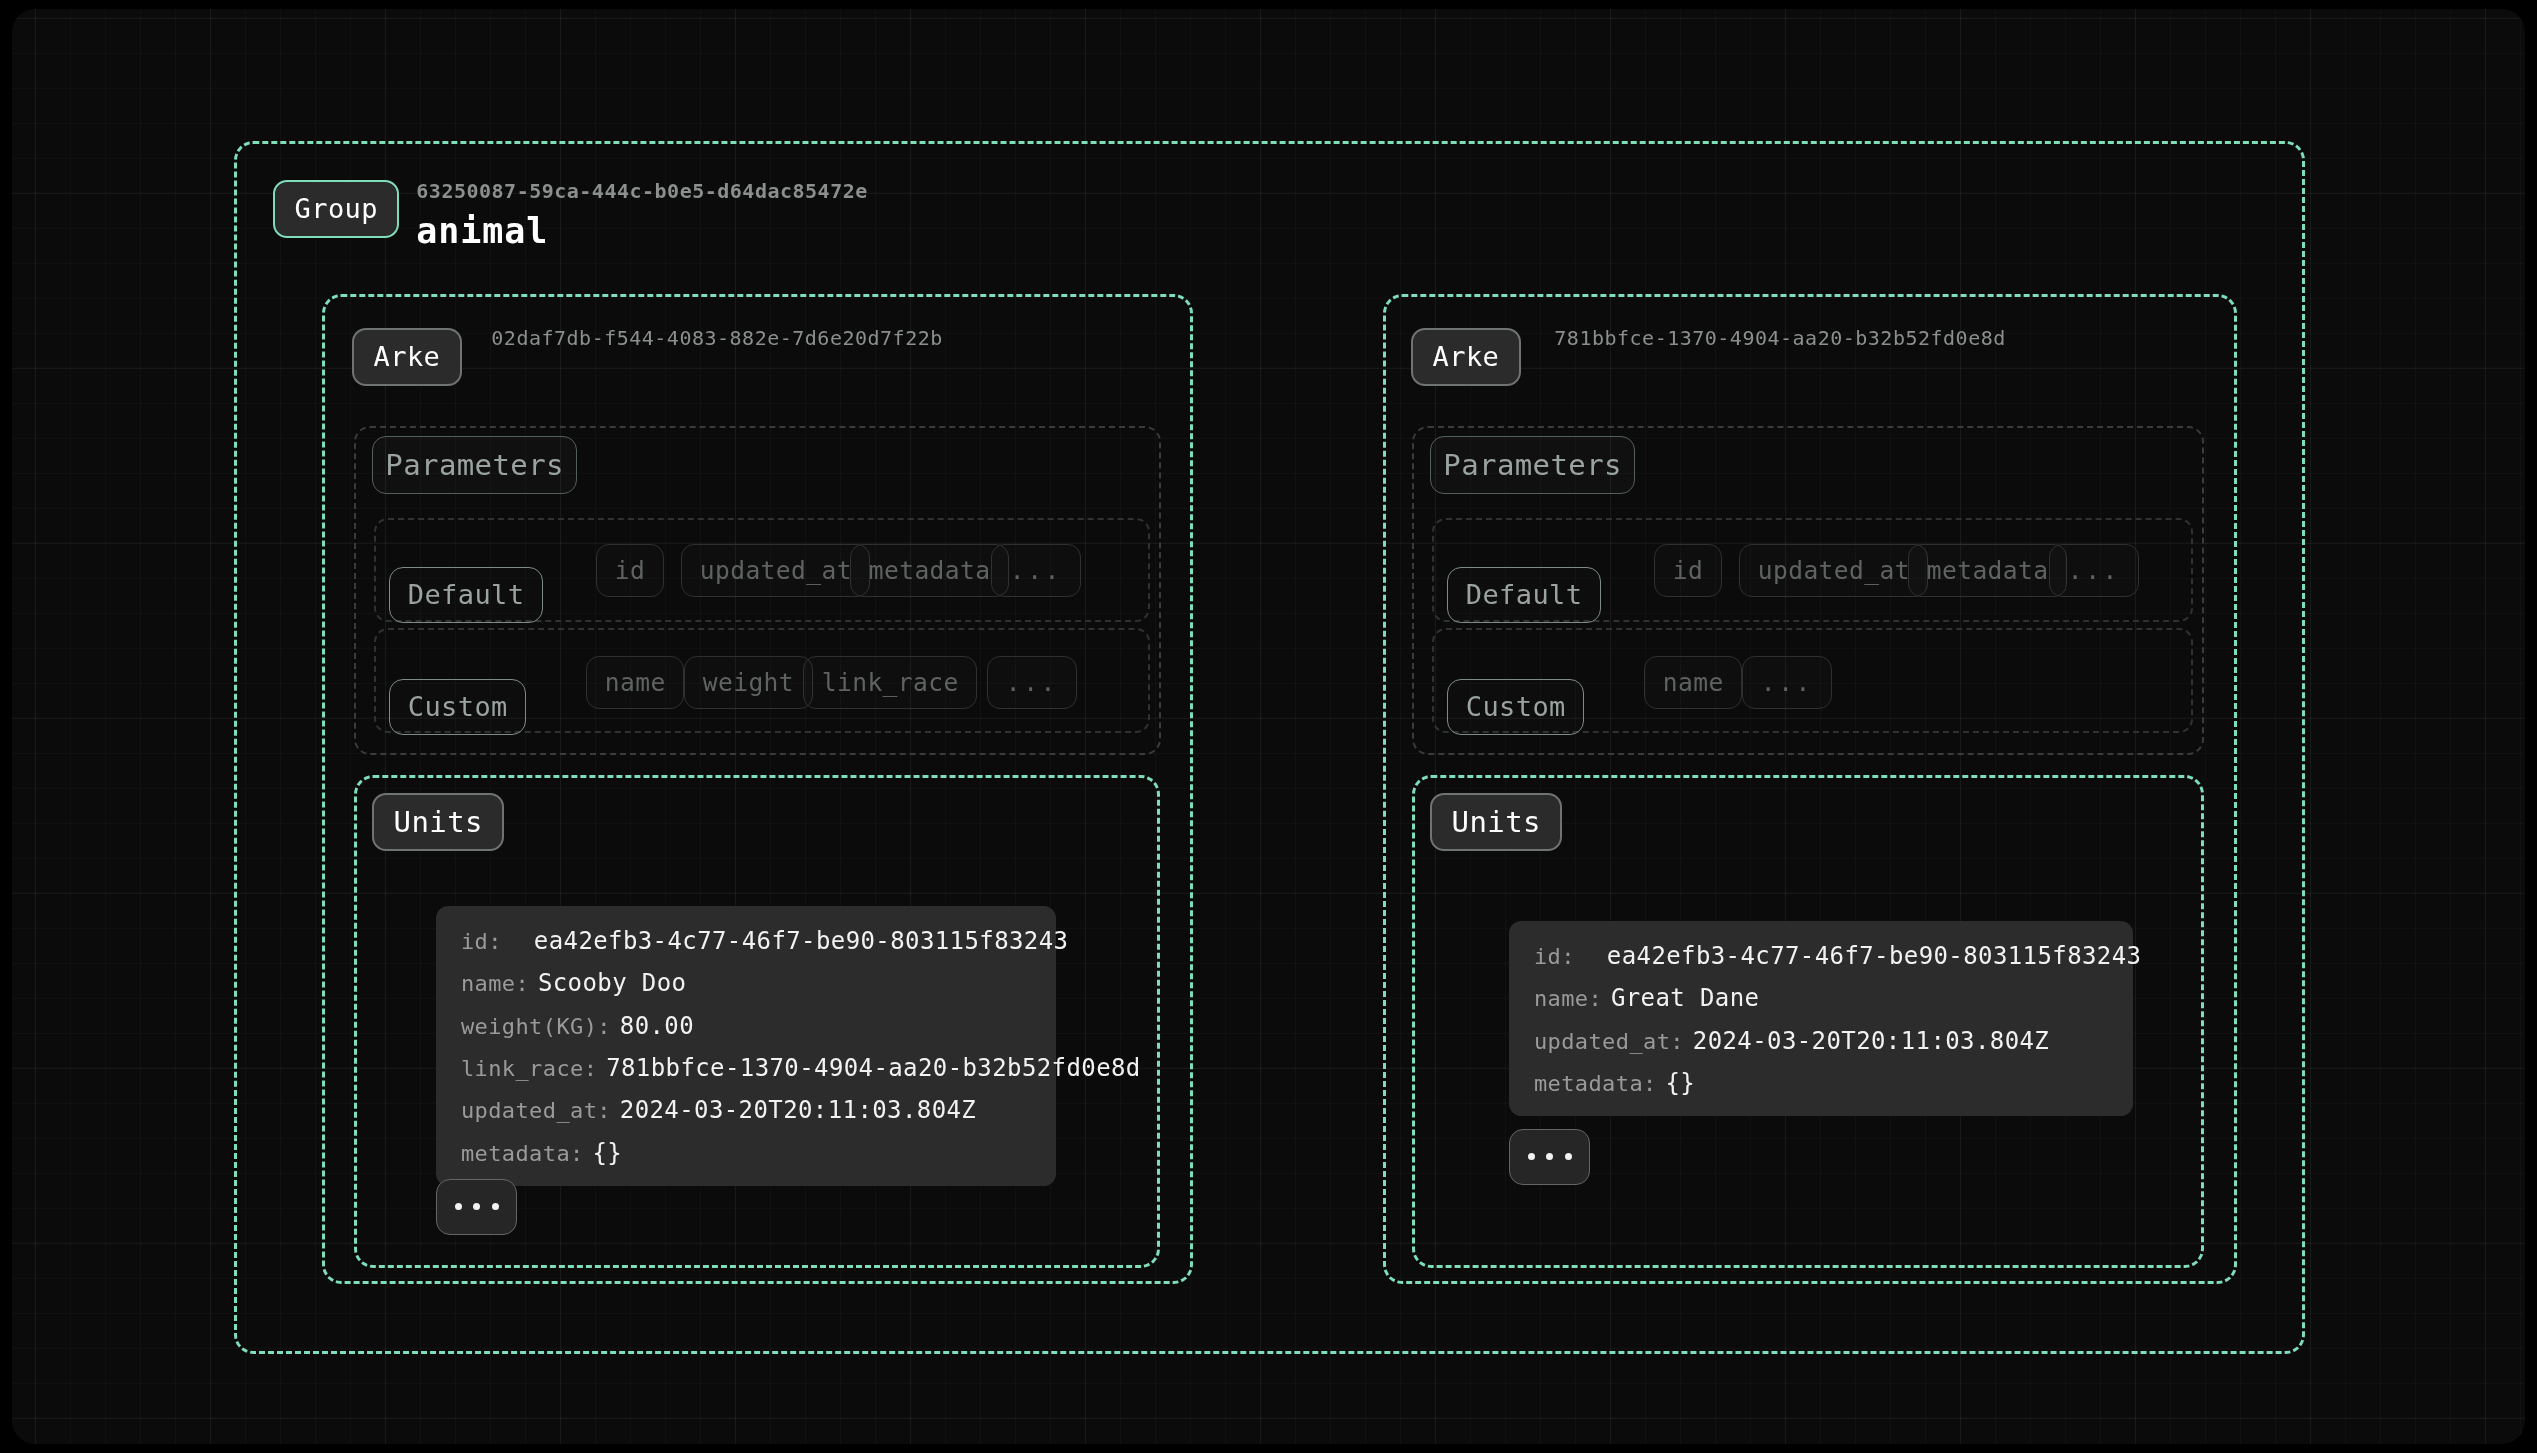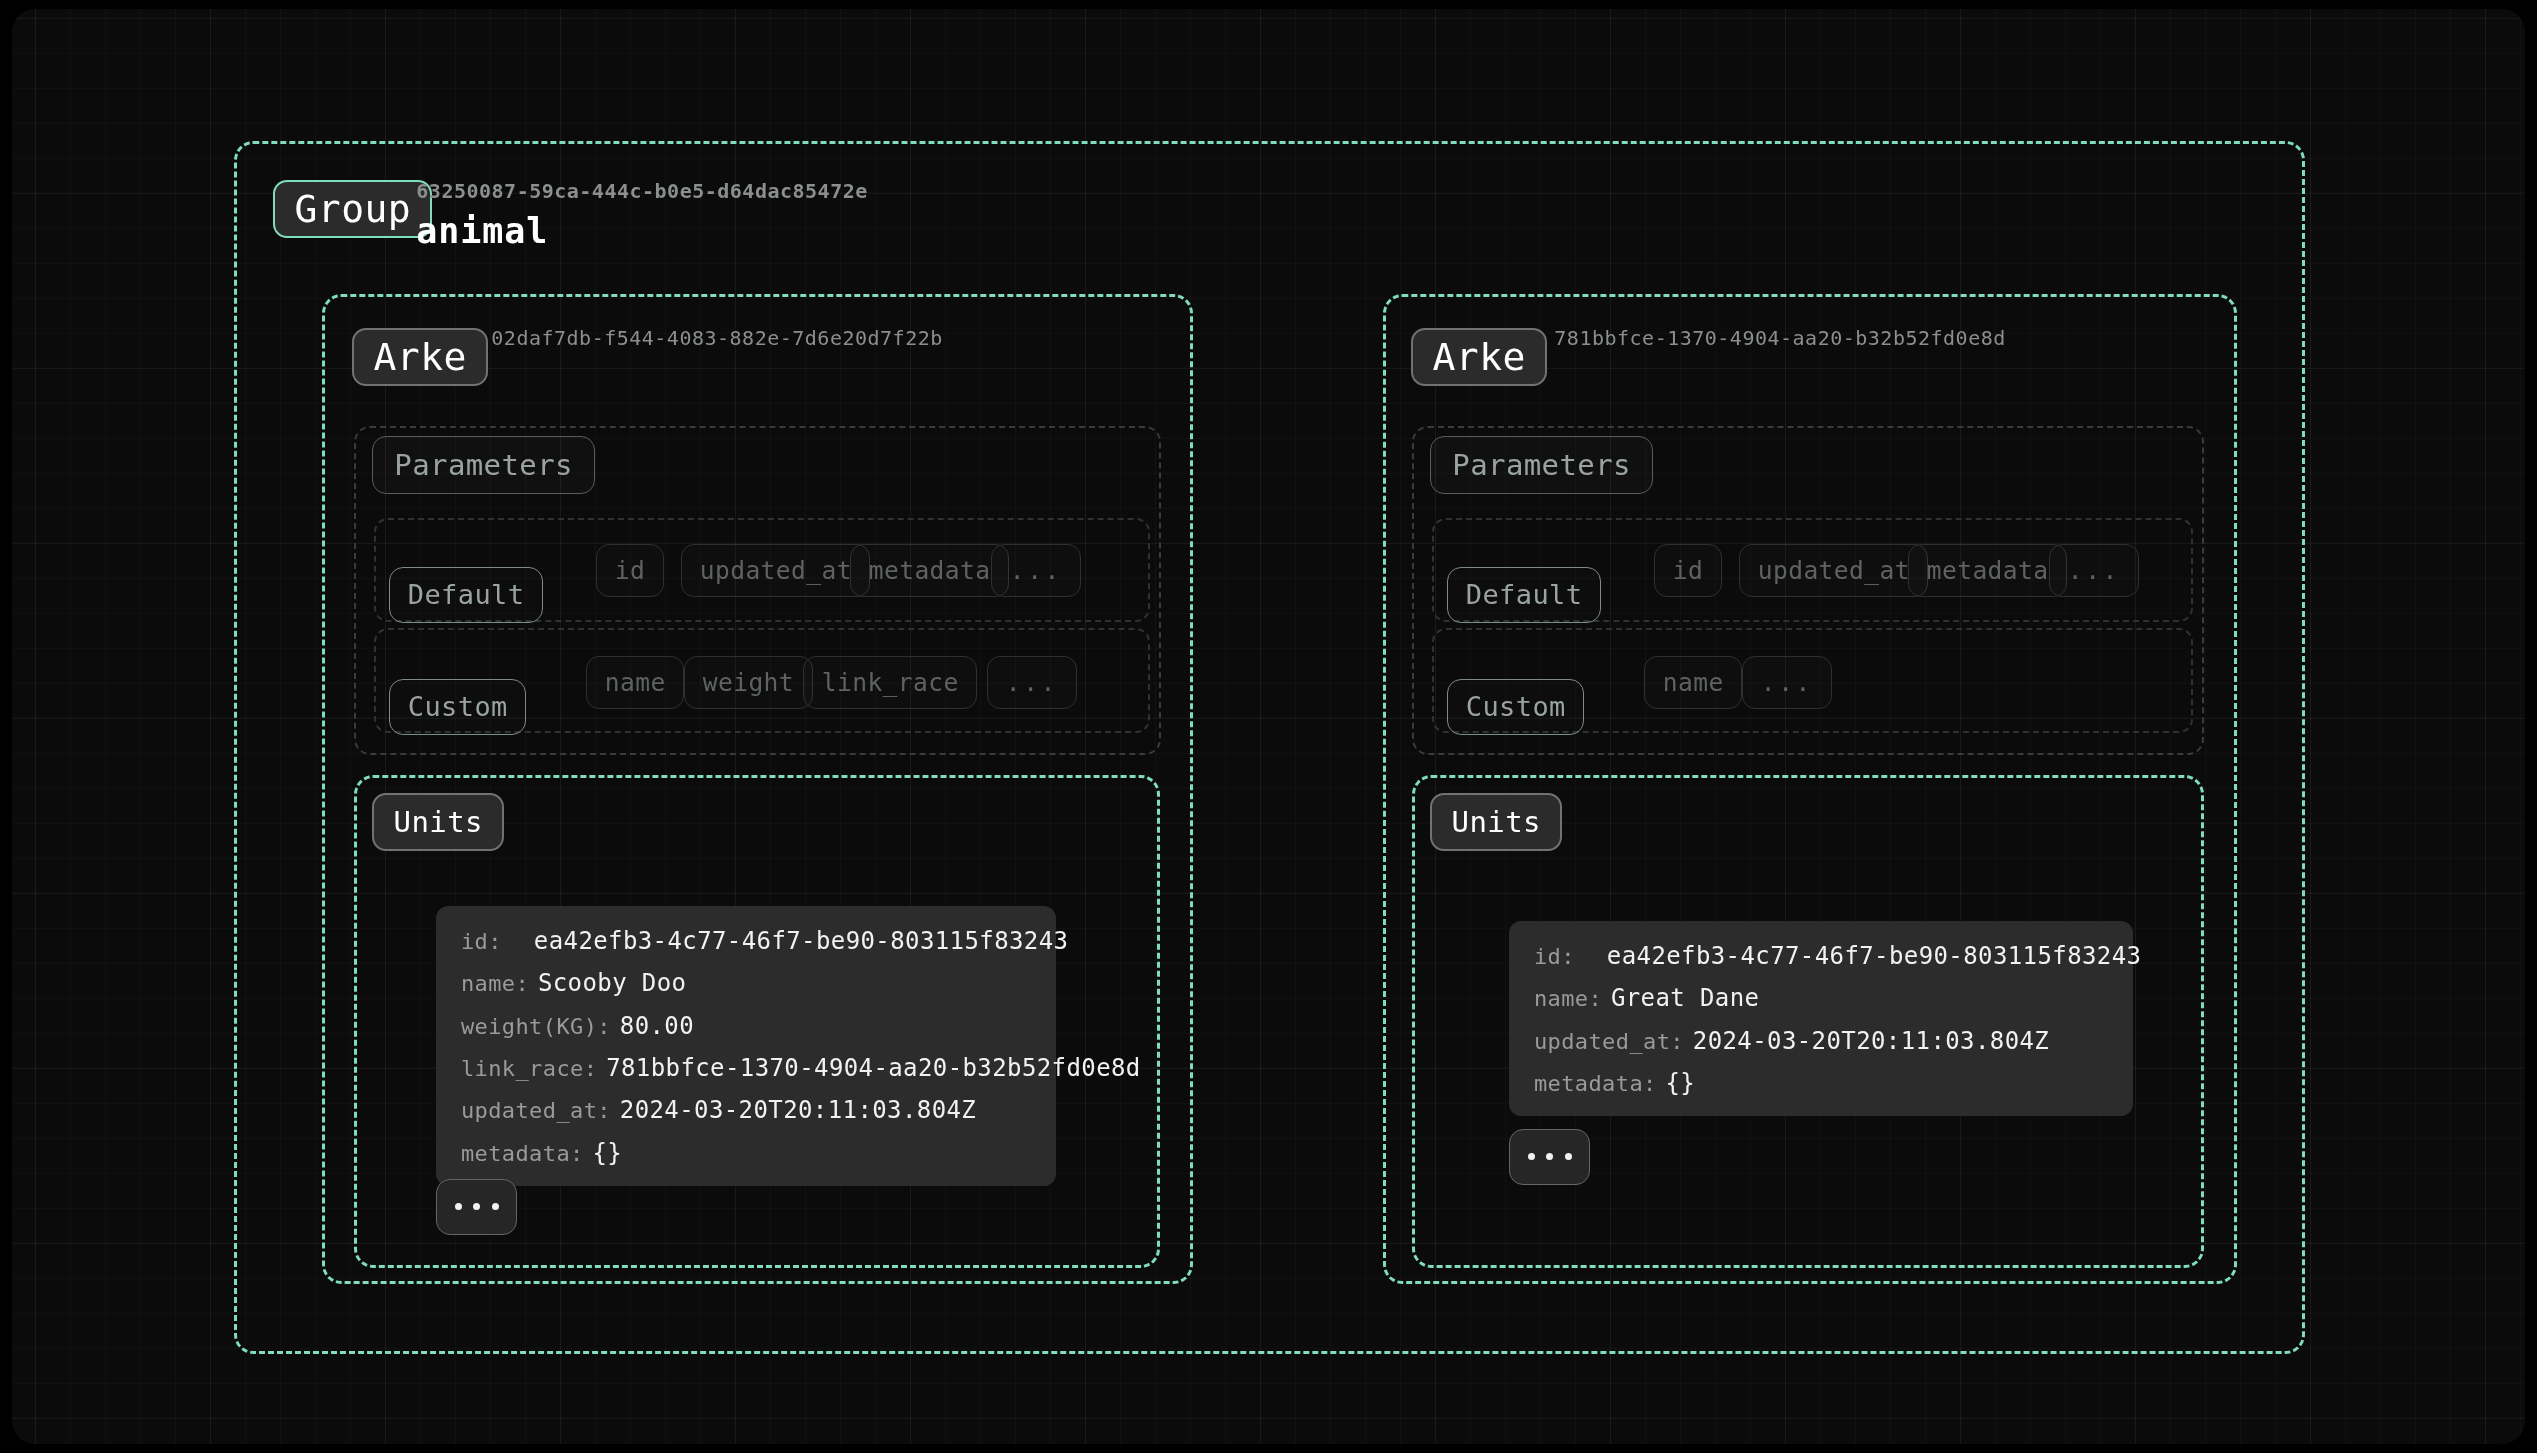--- a/index.html
+++ b/index.html
@@ -61,21 +61,21 @@
 
   
   .badge {
     position: absolute;
     display: flex;
     align-items: center;
     justify-content: center;
     background: #2b2b2b;
     border-radius: 14px;
     color: #ffffff;
-    font-size: 38px;
+    font-size: 27px;
     letter-spacing: 0.4px;
     padding: 0 19.3px;
     height: 58px;
     white-space: nowrap;
   }
   .badge.green-outline { border: 2.6px solid #7fddb9; }
   .badge.gray-outline  { border: 2.6px solid #6f7371; }
 
   
   .hdr { position: absolute; }
@@ -117,21 +117,21 @@
     border-radius: 14px;
     margin-top: 25px;
   }
   .pill.section-pill {
     border: 1.8px solid #55605c;
     background: rgba(255,255,255,0.022);
     color: #9aa3a0;
     font-size: 29px;
     height: 58px;
     border-radius: 14px;
-    padding: 0 21px;
+    padding: 0 12px;
   }
   .pill.field-pill {
     border: 1.8px solid #2f3130;
     background: rgba(255,255,255,0.016);
     color: #5e6secondary;
     color: #5e6361;
     margin-left: 38px;
   }
   .pill.field-pill.dots { letter-spacing: 2.6px; }
 

